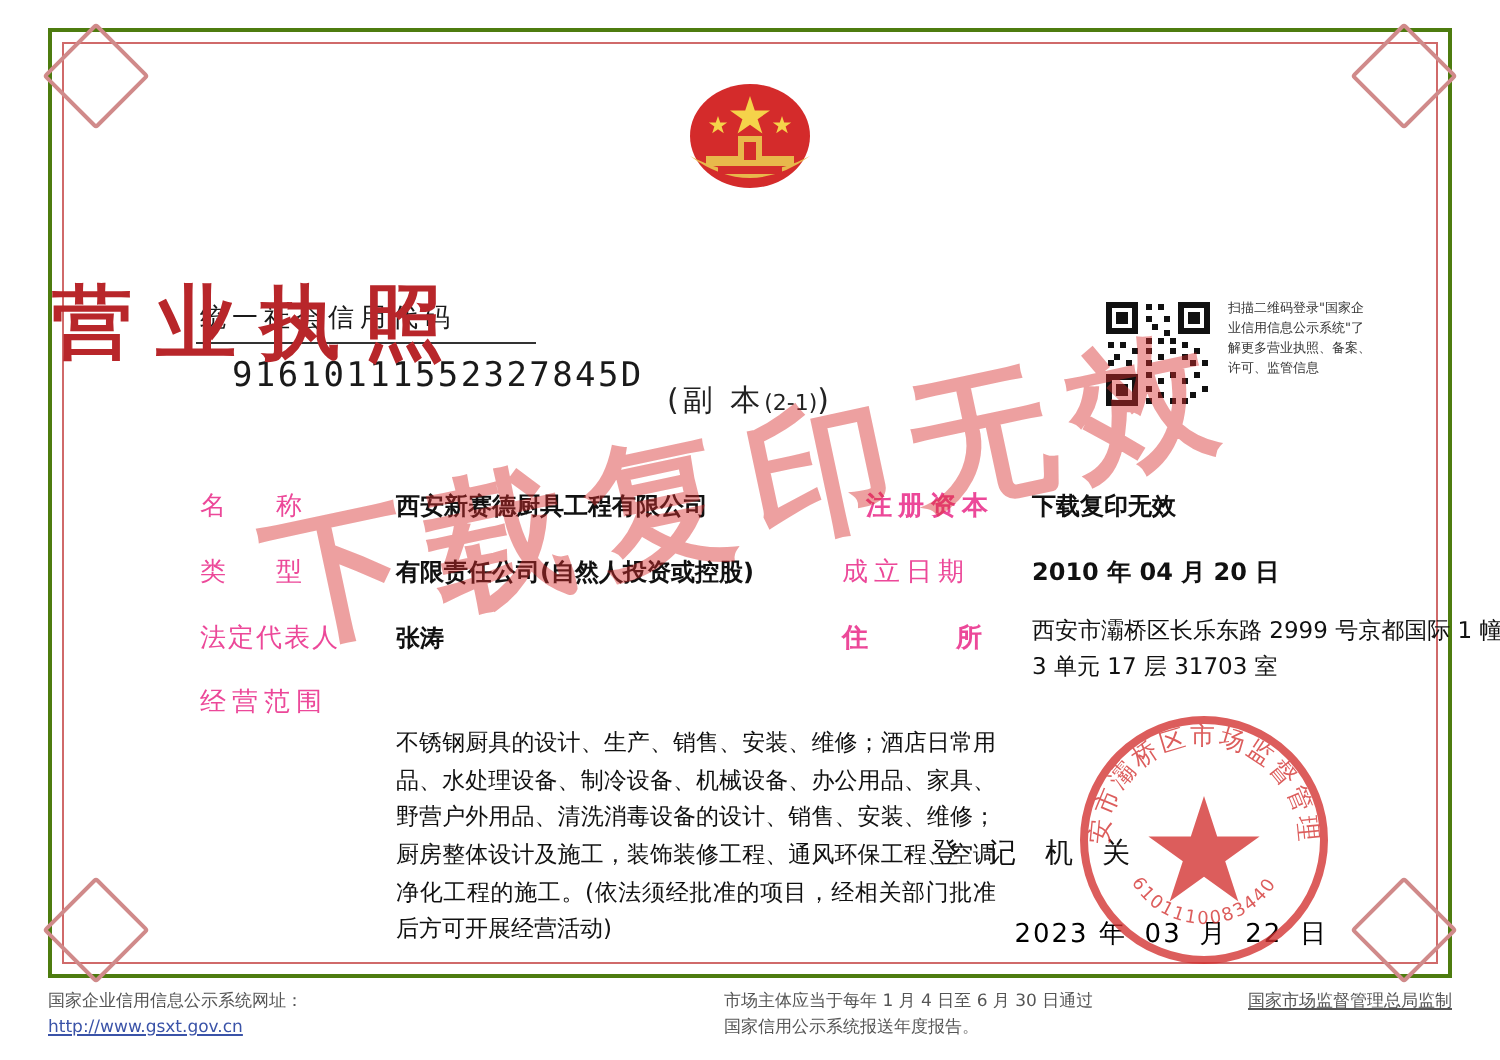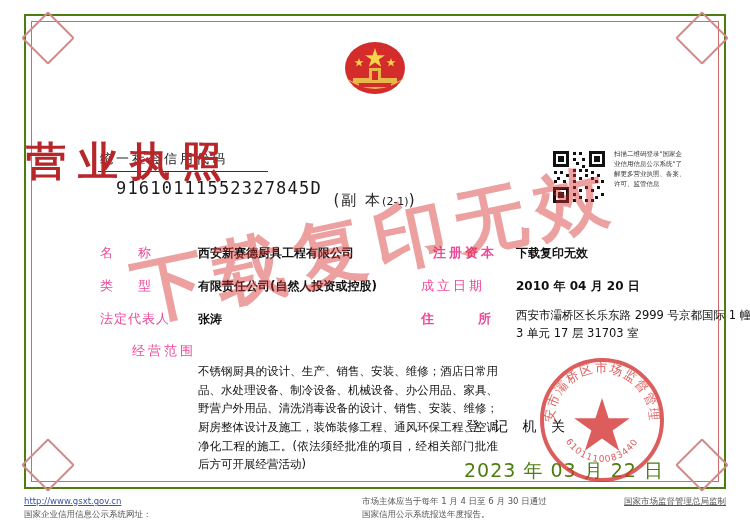--- a/index.html
+++ b/index.html
@@ -92,21 +92,21 @@
     position:absolute;font-size:11.5px;color:#111;line-height:1.6;width:245px;
   }
 
   
   .reg-auth{
     position:absolute;right:154px;top:402px;
     font-size:14px;letter-spacing:5px;color:#111;
   }
   .date-line{
     position:absolute;right:60px;top:442px;
-    font-size:19px;color:#4d7c0f;letter-spacing:1px;
+    font-size:13px;color:#000000;letter-spacing:1px;
   }
   .date-line span.num{display:inline-block;min-width:26px;text-align:center;}
 
   
   .seal{
     position:absolute;right:58px;top:340px;width:128px;height:128px;
     opacity:.78;
   }
 
   
@@ -217,21 +217,21 @@
 
     <div class="field-label" style="left:74px;top:228px;">名　称</div>
     <div class="field-value" style="left:172px;top:228px;">西安新赛德厨具工程有限公司</div>
 
     <div class="field-label" style="left:74px;top:261px;">类　型</div>
     <div class="field-value" style="left:172px;top:261px;">有限责任公司(自然人投资或控股)</div>
 
     <div class="field-label" style="left:74px;top:294px;letter-spacing:1px;">法定代表人</div>
     <div class="field-value" style="left:172px;top:294px;">张涛</div>
 
-    <div class="field-label" style="left:74px;top:326px;letter-spacing:3px;margin-left:32px;">经营范围</div>
+    <div class="field-label" style="left:74px;top:326px;letter-spacing:3px;">经营范围</div>
     <div class="scope-value" style="left:172px;top:326px;">不锈钢厨具的设计、生产、销售、安装、维修；酒店日常用品、水处理设备、制冷设备、机械设备、办公用品、家具、野营户外用品、清洗消毒设备的设计、销售、安装、维修；厨房整体设计及施工，装饰装修工程、通风环保工程、空调净化工程的施工。(依法须经批准的项目，经相关部门批准后方可开展经营活动)</div>
 
     <div class="field-label" style="left:407px;top:228px;letter-spacing:3px;font-weight:bold;">注册资本</div>
     <div class="field-value" style="left:490px;top:228px;">下载复印无效</div>
 
     <div class="field-label" style="left:395px;top:261px;letter-spacing:3px;font-weight:normal;">成立日期</div>
     <div class="field-value" style="left:490px;top:261px;">2010 年 04 月 20 日</div>
 
     <div class="field-label" style="left:395px;top:294px;letter-spacing:6px;font-weight:bold;">住　　所</div>
     <div class="addr-value" style="left:490px;top:290px;">西安市灞桥区长乐东路 2999 号京都国际 1 幢 3 单元 17 层 31703 室</div>
@@ -262,22 +262,22 @@
           <textPath href="#arcBottom" startOffset="50%" text-anchor="middle">6101110083440</textPath>
         </text>
       </svg>
     </div>
 
     <div class="watermark">下载复印无效</div>
   </div>
 
   <div class="footer">
     <div class="f-left">
+      <div>国家企业信用信息公示系统网址：</div>
       <div style="color:#3a53a8;text-decoration:underline;">http://www.gsxt.gov.cn</div>
-      <div>国家企业信用信息公示系统网址：</div>
     </div>
     <div class="f-mid">
       <div>市场主体应当于每年 1 月 4 日至 6 月 30 日通过</div>
       <div>国家信用公示系统报送年度报告。</div>
     </div>
     <div class="f-right">
       <div>国家市场监督管理总局监制</div>
     </div>
   </div>
 

